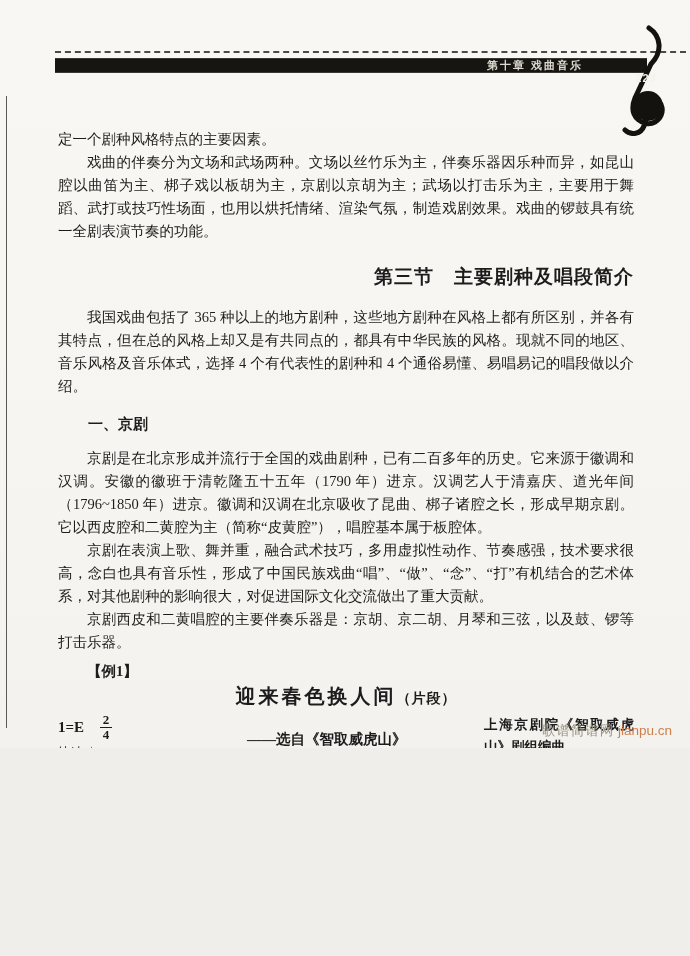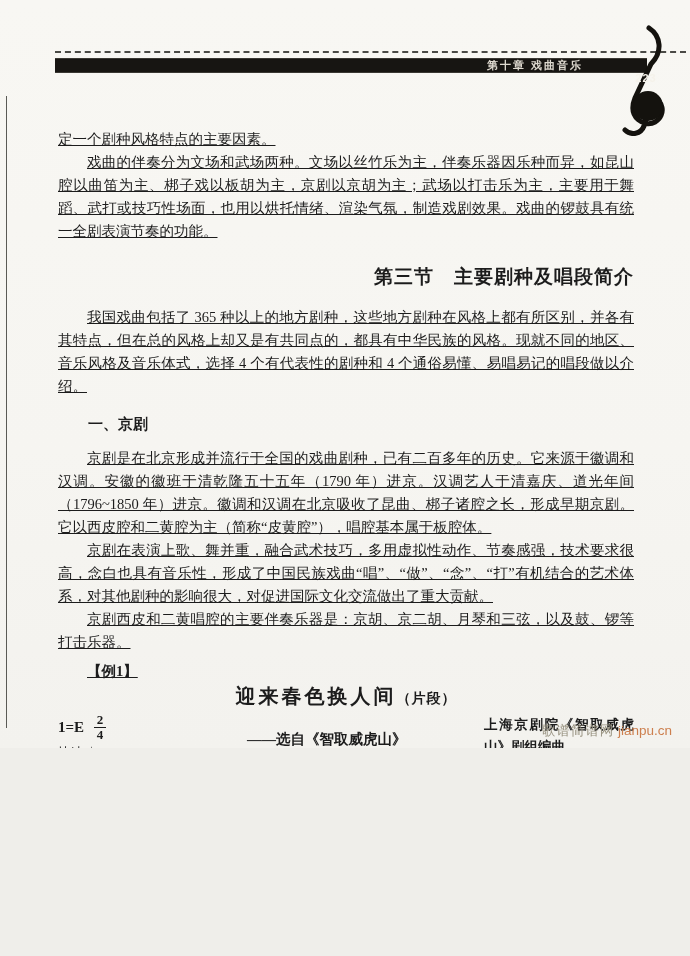--- a/index.html
+++ b/index.html
@@ -28,34 +28,34 @@
   }
   .clef-wrap{position:absolute;top:24px;right:14px;width:66px;height:112px;}
   .clef-wrap svg{display:block;}
   .pagenum{
     position:absolute;left:20px;top:48px;width:32px;text-align:center;
     color:#f5f2ea;font-size:11px;font-weight:bold;
     font-family:"Liberation Sans",sans-serif;letter-spacing:1px;
   }
   
   .content{padding:0 56px 0 58px;font-size:14.5px;line-height:23px;text-align:justify;}
-  .content p{margin:0;text-decoration:underline;}
+  .content p{margin:0;}
   .content p.ind{text-indent:2em;}
   .h-sub{font-size:15px;font-weight:bold;margin:14px 0 12px 0;text-indent:2em;
          font-family:"Liberation Sans",sans-serif;}
   .h-sec{font-size:19px;font-weight:bold;text-align:right;margin:22px 0 18px 0;
          text-indent:0;font-family:"Liberation Sans",sans-serif;letter-spacing:1px;}
   .example{text-indent:2em;margin-top:6px !important;font-weight:bold;}
   
   .score{position:relative;margin-top:2px;}
   .score-title{text-align:center;font-size:20px;font-weight:bold;letter-spacing:3px;}
   .score-title .small{font-size:14px;font-weight:bold;letter-spacing:1px;}
   .score-meta{display:flex;margin-top:4px;}
   .meta-left{width:175px;flex:0 0 auto;}
-  .keyrow{font-size:15px;font-weight:bold;display:flex;align-items:center;gap:10px;}
+  .keyrow{font-size:15px;font-weight:bold;display:flex;align-items:center;gap:16px;}
   .meter{display:inline-flex;flex-direction:column;align-items:center;line-height:12px;
          font-size:13px;font-weight:bold;}
   .meter .fbar{width:12px;border-top:1.5px solid #1c1c1c;margin:1px 0;}
   .temporow{font-size:13px;}
   .qnote{font-family:"DejaVu Sans",sans-serif;font-size:14px;}
   .dyn{font-style:italic;font-weight:bold;font-size:15px;letter-spacing:-2px;margin-top:2px;}
   .meta-mid{flex:1;font-size:14.5px;font-weight:bold;padding-top:14px;padding-left:14px;}
   .meta-right{width:150px;flex:0 0 auto;font-size:13.5px;font-weight:bold;line-height:22px;}
   .cdash{border-top:2px dashed #55534e;margin-top:5px;}
   .cdash.c2{margin-top:6px;width:92%;}

